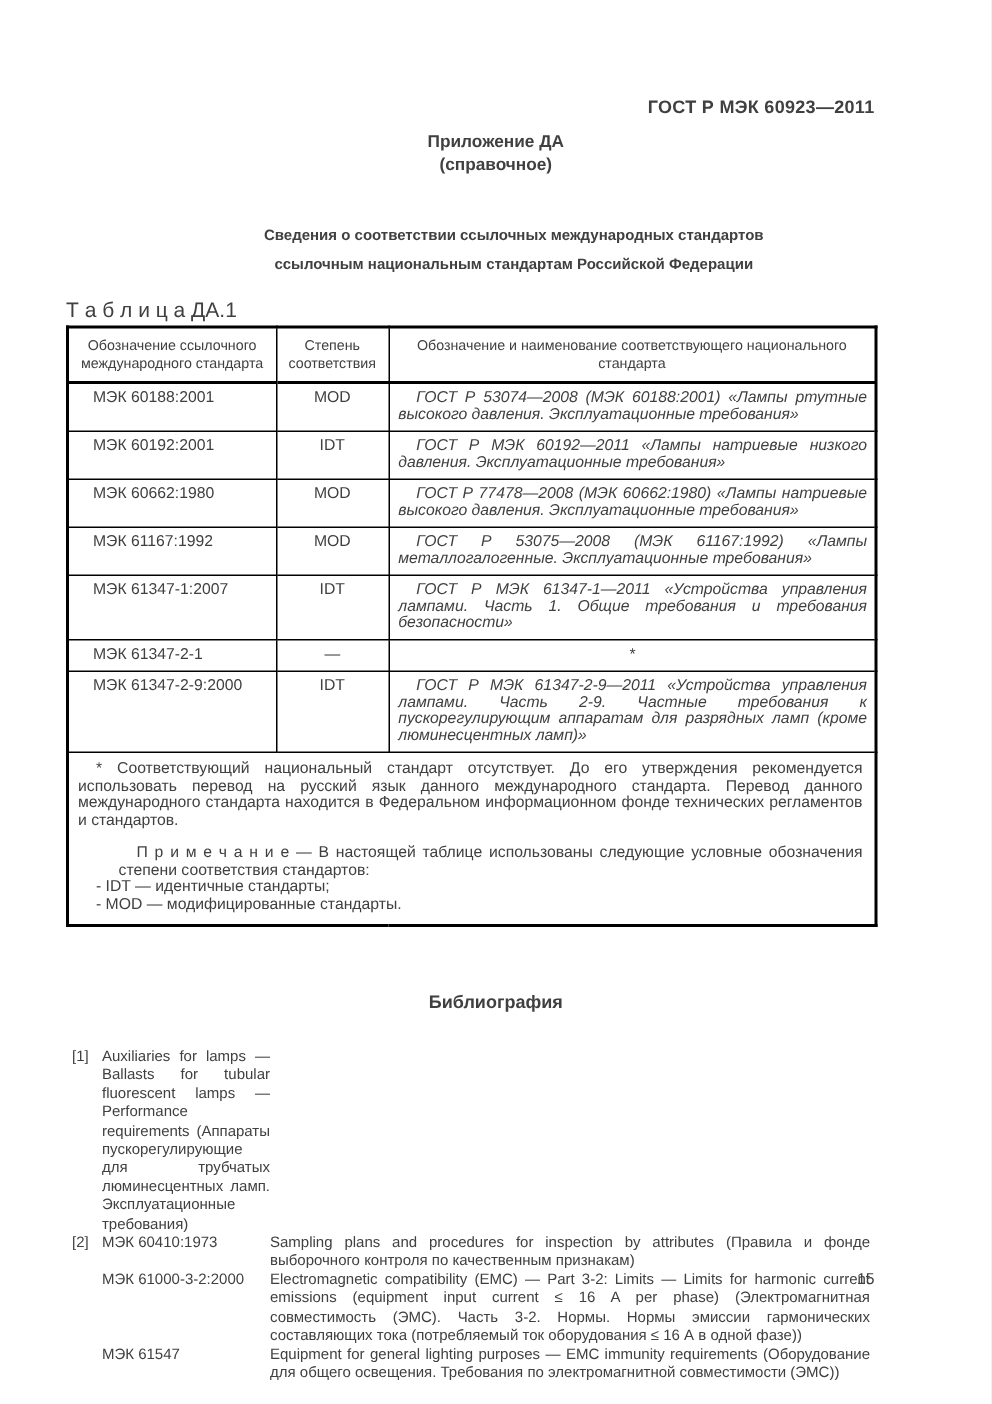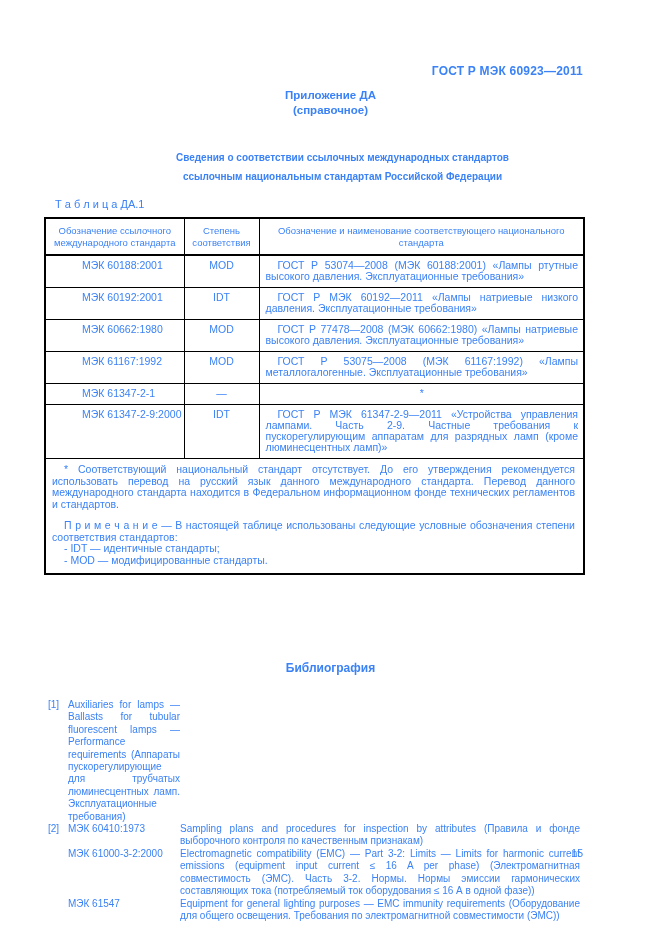--- a/index.html
+++ b/index.html
@@ -3,21 +3,21 @@
 <meta charset="utf-8">
 <style>
   * { box-sizing: border-box; margin: 0; padding: 0; }
   html, body { background: #e8e8e8; }
   .page {
     position: relative;
     width: 661px;
     height: 936px;
     margin: 0 auto;
     background: #ffffff;
-    color: #3b82f6;
+    color: #404040;
     font-family: "Liberation Sans", sans-serif;
     overflow: hidden;
   }
   .running-head {
     position: absolute;
     top: 64px;
     right: 78px;
     font-size: 12px;
     font-weight: bold;
     letter-spacing: 0.2px;
@@ -38,22 +38,22 @@
     left: 12px;
     width: 100%;
     text-align: center;
     font-weight: bold;
     font-size: 10px;
     line-height: 19px;
   }
   .table-caption {
     position: absolute;
     top: 198px;
-    left: 55px;
-    font-size: 11px;
+    left: 44px;
+    font-size: 14px;
   }
   .std-table {
     position: absolute;
     top: 217px;
     left: 44px;
     width: 539px;
     border-collapse: collapse;
     border: 2px solid #000;
     table-layout: fixed;
   }
@@ -72,38 +72,39 @@
   }
   .col-intl  { width: 139px; }
   .col-deg   { width: 75px; }
   .col-nat   { width: 325px; }
   .std-table td {
     vertical-align: top;
     font-size: 10.5px;
     line-height: 11px;
     padding: 4px 4px 5px;
   }
-  td.cell-intl { padding-left: 36px; white-space: nowrap; }
+  td.cell-intl { padding-left: 16px; white-space: nowrap; }
   td.cell-deg  { text-align: center; }
   td.cell-nat  { padding-left: 6px; padding-right: 5px; }
-  td.cell-nat .nat-text { text-indent: 12px; text-align: justify; }
+  td.cell-nat .nat-text { text-indent: 12px; text-align: justify; font-style: italic; }
   td.cell-nat.center { text-align: center; }
   .fn-cell { padding: 5px 8px 7px 6px !important; }
   .fn-para {
     font-size: 10.5px;
     line-height: 11.5px;
     text-indent: 12px;
     text-align: justify;
     margin-bottom: 10px;
   }
   .note-para {
     font-size: 10.5px;
     line-height: 11.5px;
     text-indent: 12px;
     text-align: justify;
+    margin-left: 27px;
   }
   .note-item {
     font-size: 10.5px;
     line-height: 11.5px;
     padding-left: 12px;
   }
   .bib-title {
     position: absolute;
     top: 661px;
     left: 0;
@@ -192,20 +193,27 @@
           </td>
       </tr>
       <tr>
         <td class="cell-intl">МЭК 61167:1992</td>
         <td class="cell-deg">MOD</td>
         <td class="cell-nat">
             <div class="nat-text">ГОСТ Р 53075—2008 (МЭК 61167:1992) «Лампы металлогалогенные. Эксплуатационные требования»</div>
           </td>
       </tr>
       <tr>
+        <td class="cell-intl">МЭК 61347-1:2007</td>
+        <td class="cell-deg">IDT</td>
+        <td class="cell-nat">
+            <div class="nat-text">ГОСТ Р МЭК 61347-1—2011 «Устройства управления лампами. Часть 1. Общие требования и требования безопасности»</div>
+          </td>
+      </tr>
+      <tr>
         <td class="cell-intl">МЭК 61347-2-1</td>
         <td class="cell-deg">—</td>
         <td class="cell-nat center">*</td>
       </tr>
       <tr>
         <td class="cell-intl">МЭК 61347-2-9:2000</td>
         <td class="cell-deg">IDT</td>
         <td class="cell-nat">
             <div class="nat-text">ГОСТ Р МЭК 61347-2-9—2011 «Устройства управления лампами. Часть 2-9. Частные требования к пускорегулирующим аппаратам для разрядных ламп (кроме люминесцентных ламп)»</div>
           </td>

